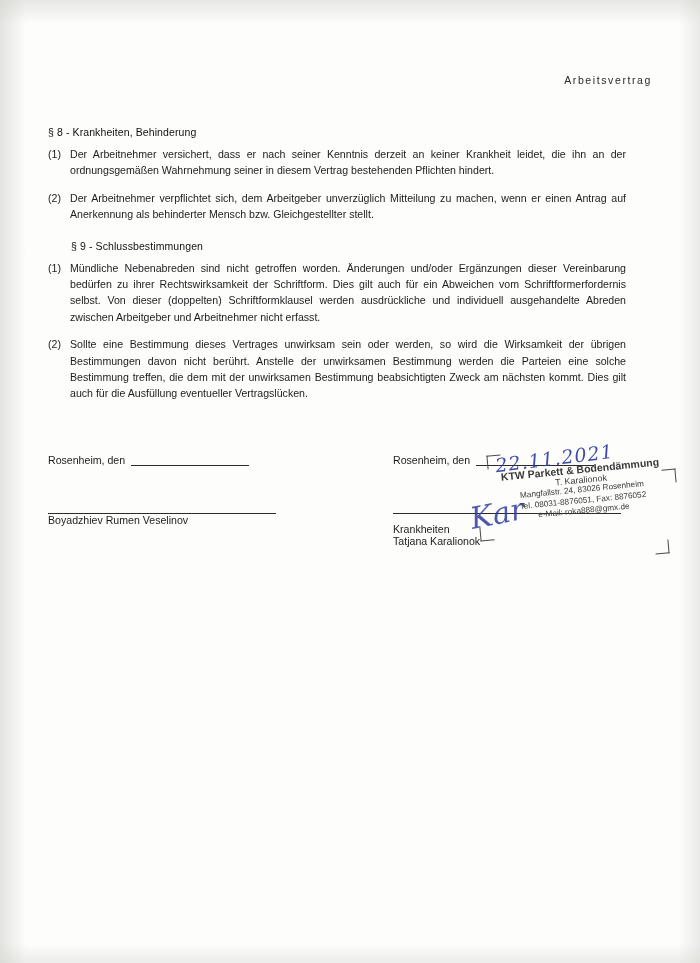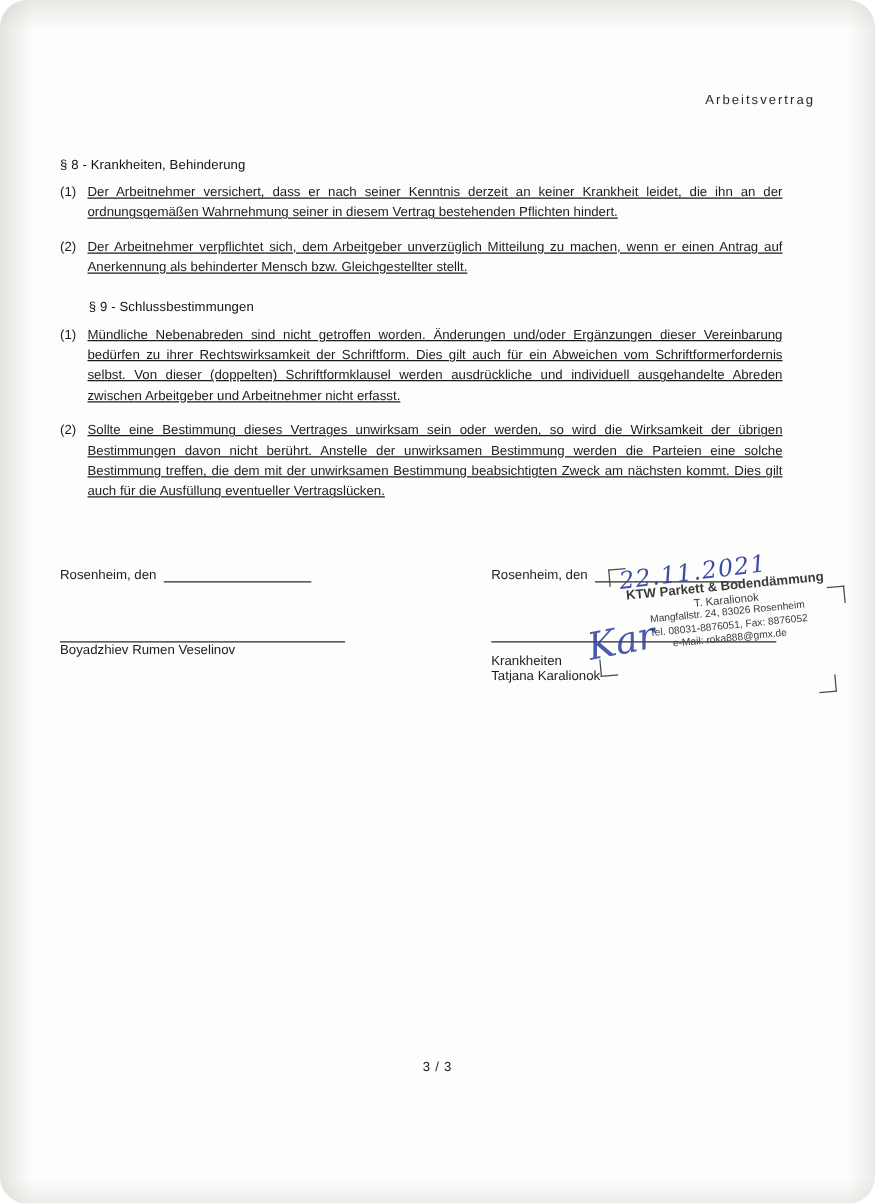--- a/index.html
+++ b/index.html
@@ -9,21 +9,20 @@
   }
   body {
     font-family: "Liberation Sans", sans-serif;
   }
   .page {
     position: relative;
     width: 700px;
     height: 963px;
     background: #fdfdfc;
     overflow: hidden;
-    border-radius: 22px;
   }
   
   .page::before {
     content: "";
     position: absolute;
     inset: 0;
     pointer-events: none;
     background:
       linear-gradient(90deg, rgba(205,205,200,0.55) 0px, rgba(255,255,255,0) 26px),
       linear-gradient(270deg, rgba(205,205,200,0.40) 0px, rgba(255,255,255,0) 22px),
@@ -64,21 +63,20 @@
     text-align: justify;
   }
   .clause .num {
     width: 22px;
     flex: 0 0 22px;
   }
   .clause .body {
     flex: 1 1 auto;
     text-align: justify;
     text-justify: inter-word;
-    text-decoration: underline;
   }
   .sig-block {
     position: absolute;
     left: 48px;
     top: 452px;
     width: 578px;
     font-size: 10.6px;
     color: #1c1c1c;
   }
   .sig-col {
@@ -246,15 +244,14 @@
     <div class="st3">Mangfallstr. 24, 83026 Rosenheim</div>
     <div class="st4">Tel. 08031-8876051, Fax: 8876052</div>
     <div class="st5">e-Mail: roka888@gmx.de</div>
   </div>
 
   <div class="corner tl"></div>
   <div class="corner tr"></div>
   <div class="corner bl"></div>
   <div class="corner br"></div>
 
-  <div class="footer">3 / 3</div>
 
 </div>
 
 </body></html>

